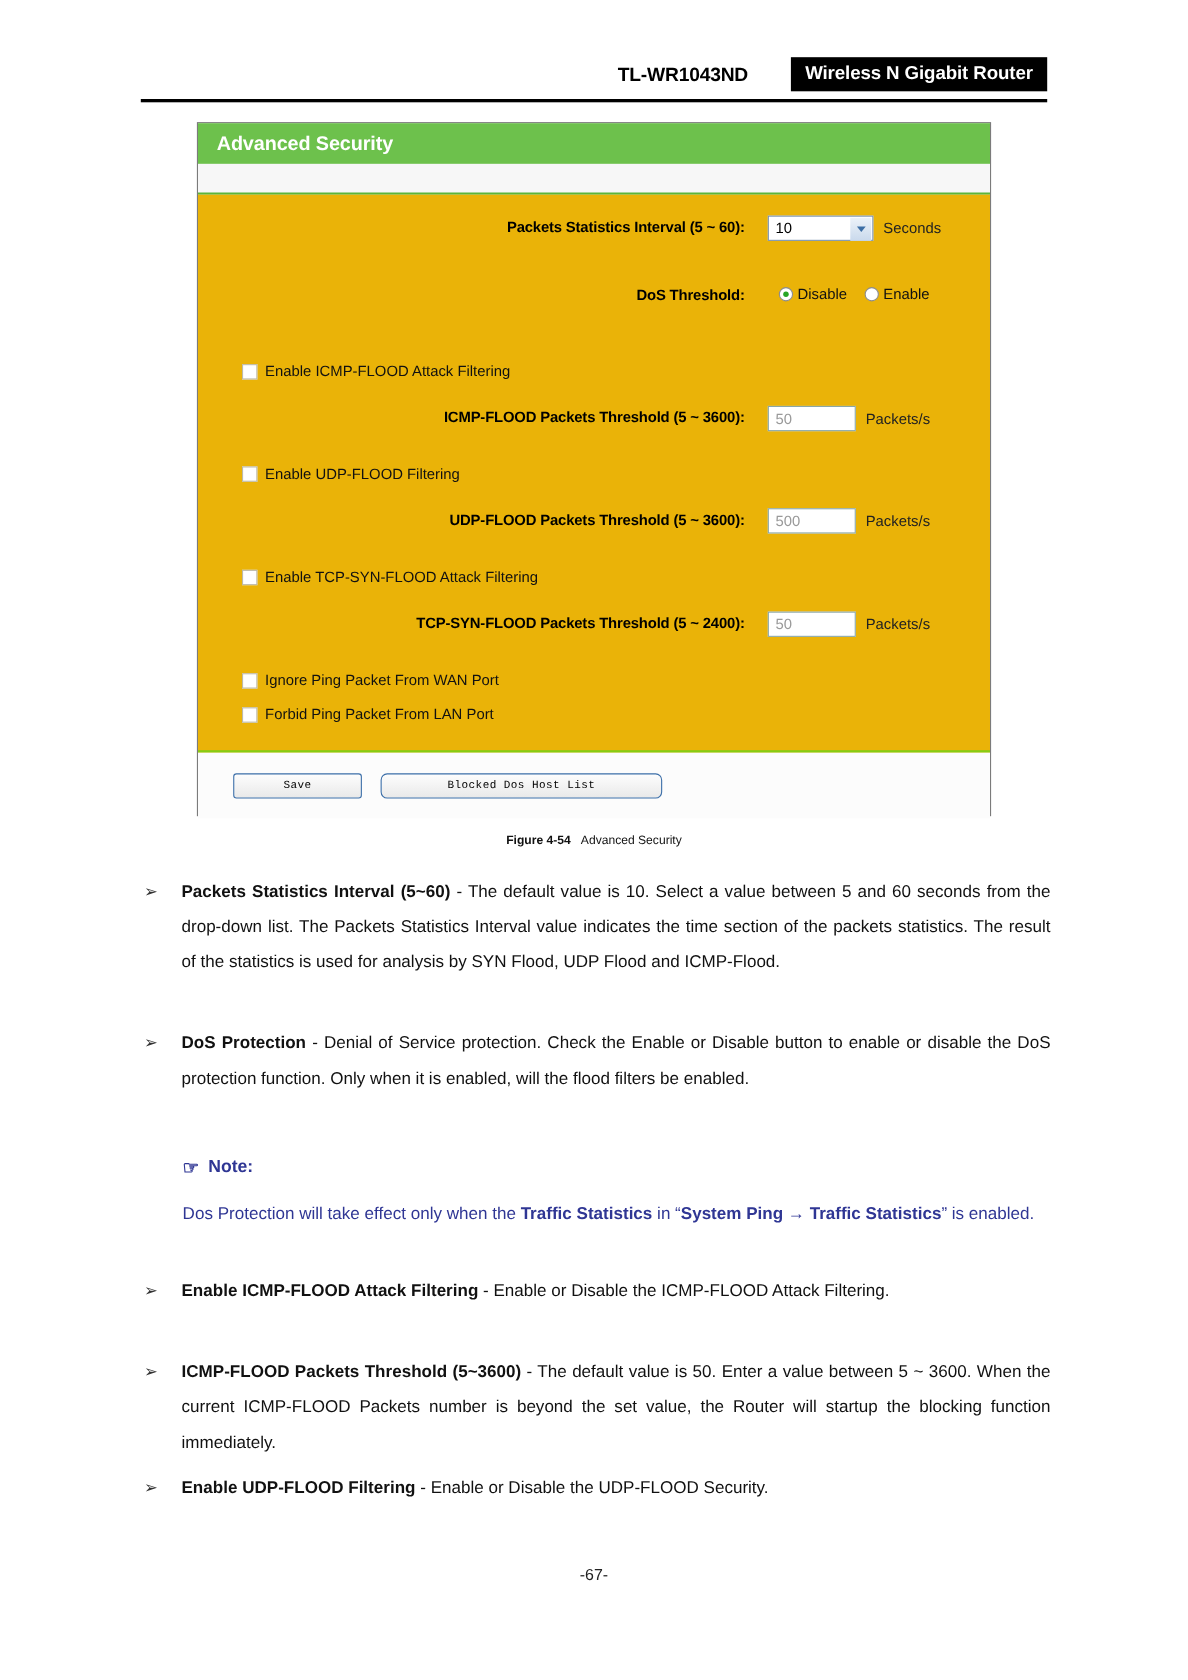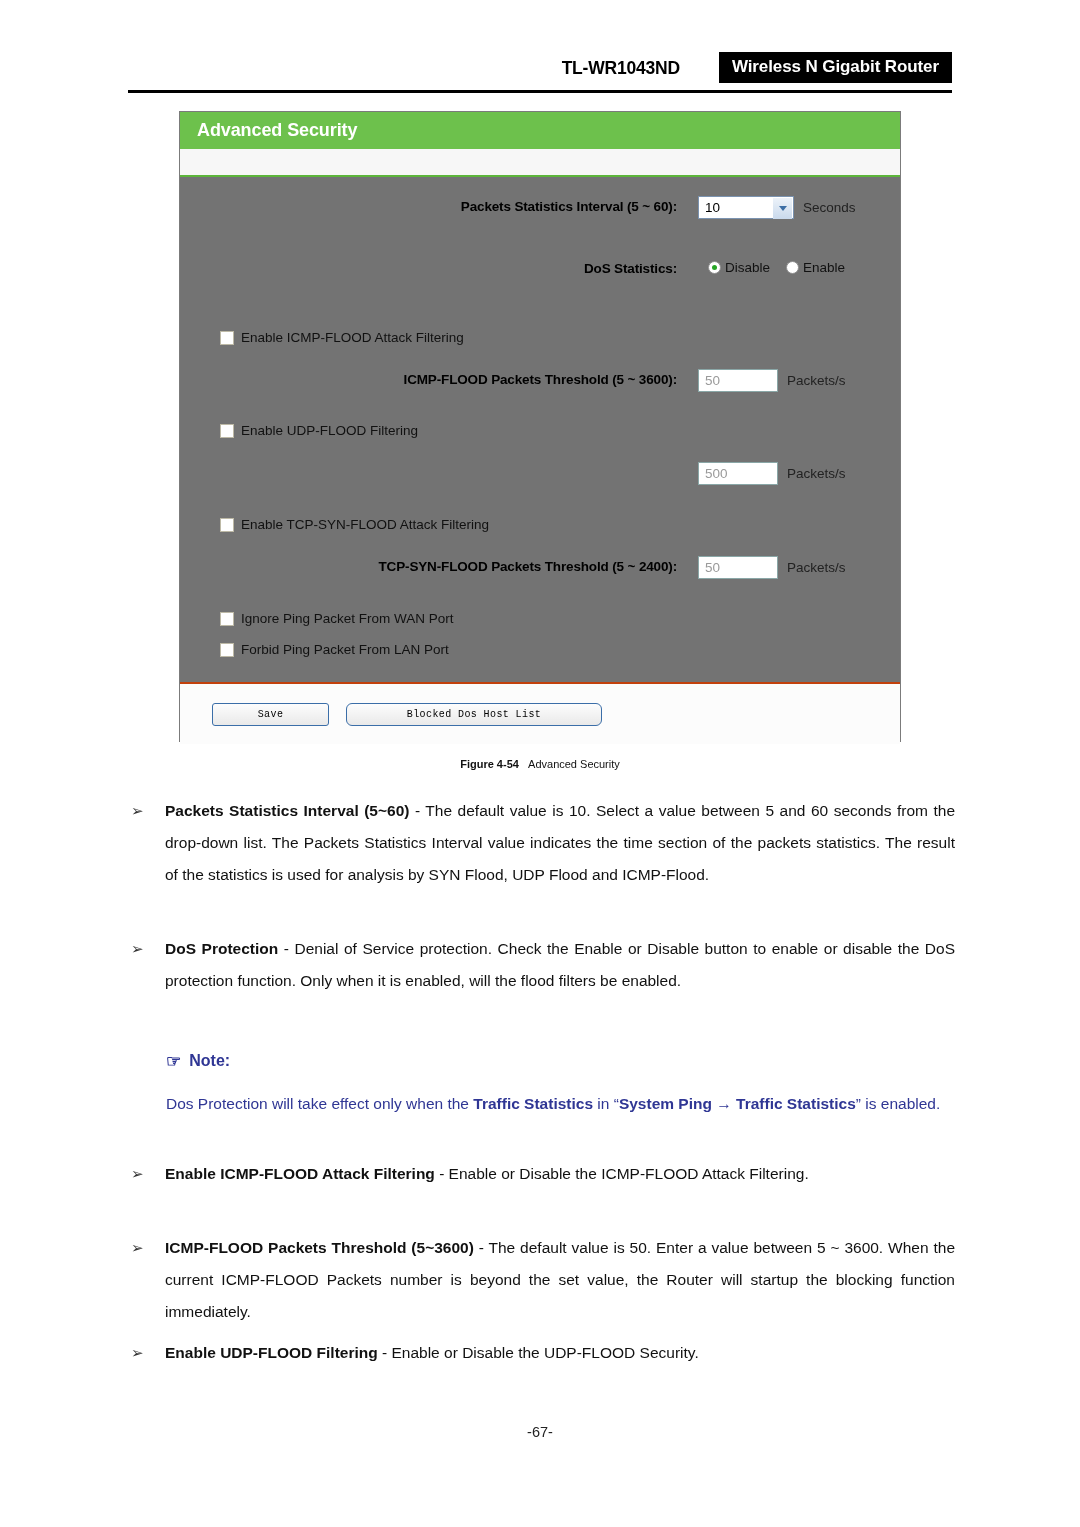--- a/index.html
+++ b/index.html
@@ -78,22 +78,22 @@
     letter-spacing: -0.1px;
   }
   .panel-subbar {
     height: 26px;
     background: #f7f7f7;
     border-bottom: 2px solid #5cb53a;
   }
   .panel-body {
     position: relative;
     height: 505px;
-    background: #737373;
-    border-bottom: 2px solid #c2410c;
+    background: #eab308;
+    border-bottom: 2px solid #84cc16;
   }
   .panel-footer {
     height: 60px;
     background: #fcfcfc;
     display: flex;
     align-items: center;
     padding-left: 32px;
     gap: 17px;
     box-sizing: border-box;
   }
@@ -307,21 +307,21 @@
       <div class="sel">
         <span>10</span>
         <span class="sel-arrow">
             <i></i>
           </span>
       </div>
       <span class="funit">Seconds</span>
     </div>
 
     <div class="frow" style="left:0; top:84px; width:497px; justify-content:flex-end;">
-      <span class="flabel">DoS Statistics:</span>
+      <span class="flabel">DoS Threshold:</span>
     </div>
     <div class="frow" style="left:528px; top:83px;">
       <div class="radio-group">
         <label class="radio-item">
           <span class="radio on"></span>
           <span class="radio-label">Disable</span>
         </label>
         <label class="radio-item">
           <span class="radio"></span>
           <span class="radio-label">Enable</span>
@@ -342,20 +342,23 @@
         <span>50</span>
       </div>
       <span class="funit">Packets/s</span>
     </div>
 
     <div class="cbrow" style="left:40px; top:246px;">
       <span class="cbox"></span>
       <span class="cblabel">Enable UDP-FLOOD Filtering</span>
     </div>
 
+    <div class="frow" style="left:0; top:288px; width:497px; justify-content:flex-end;">
+      <span class="flabel">UDP-FLOOD Packets Threshold (5 ~ 3600):</span>
+    </div>
     <div class="frow" style="left:518px; top:285px;">
       <div class="tinput">
         <span>500</span>
       </div>
       <span class="funit">Packets/s</span>
     </div>
 
     <div class="cbrow" style="left:40px; top:340px;">
       <span class="cbox"></span>
       <span class="cblabel">Enable TCP-SYN-FLOOD Attack Filtering</span>

